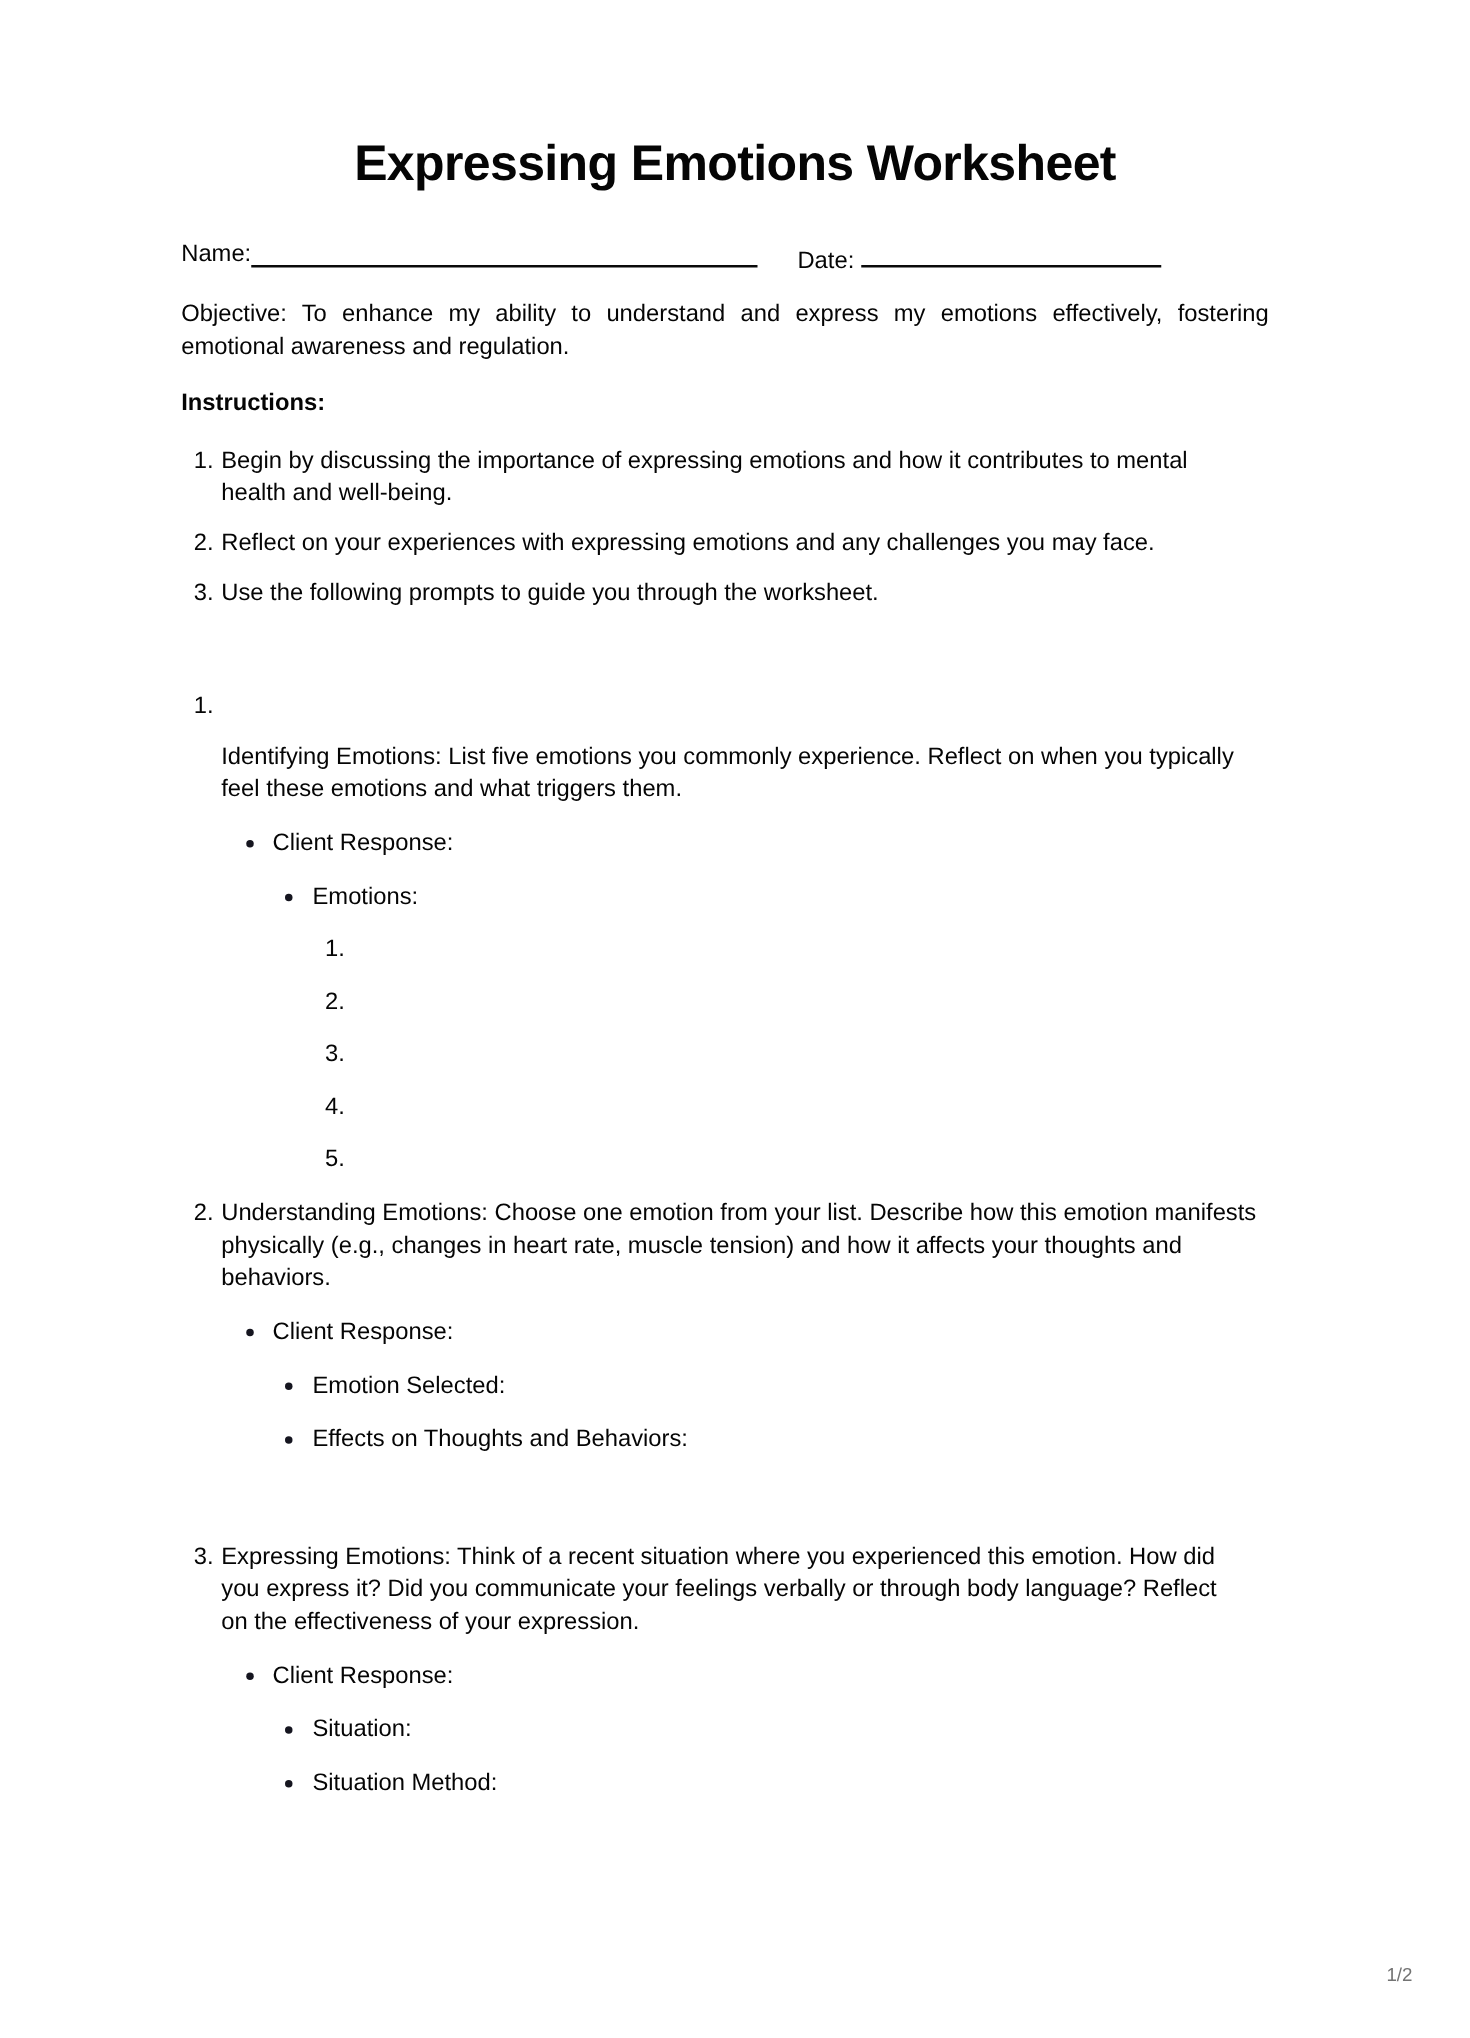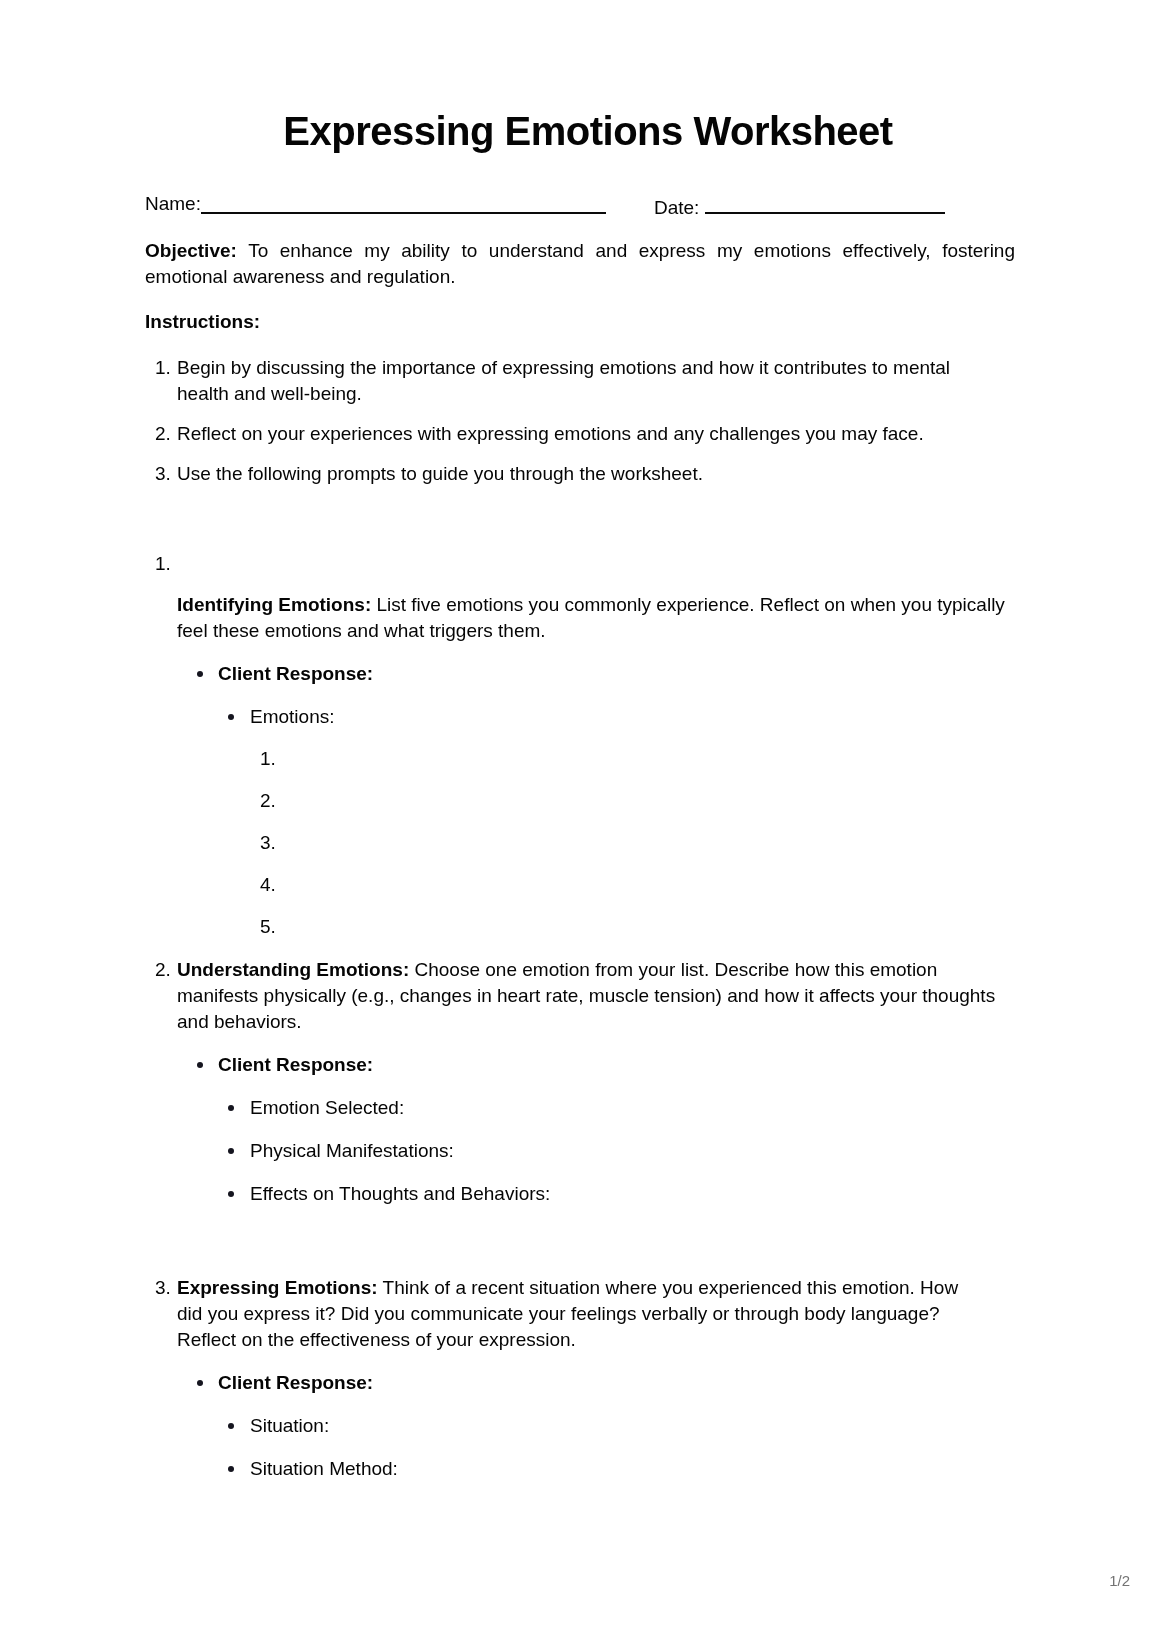--- a/index.html
+++ b/index.html
@@ -21,34 +21,34 @@
     overflow: hidden;
   }
   .title {
     margin: 16px;
     font-size: 40px;
     line-height: 44px;
     font-weight: bold;
     text-align: center;
     letter-spacing: -0.5px;
   }
-  .b { font-weight: bold; }
+  .b { font-weight: normal; }
 
   .field-row {
     display: flex;
     align-items: flex-start;
     margin-top: 38px;
   }
   .blank-line {
     display: inline-block;
     border-bottom: 2px solid #0a0a0a;
     height: 21px;
   }
   .name-line { width: 405px; }
-  .date-group { margin-left: 48px; }
+  .date-group { margin-left: 32px; }
   .date-line { width: 240px; }
 
   .objective {
     margin-top: 17px;
     max-width: 870px;
     text-align: justify;
   }
   .instructions-heading {
     margin-top: 14px;
     font-weight: bold;
@@ -172,24 +172,20 @@
       <div class="bullet-row cr-row">
         <span class="dot"></span>
         <span class="b">Client Response:</span>
       </div>
       <div class="bullet-row sub-row">
         <span class="dot"></span>
         <span>Emotion Selected:</span>
       </div>
       <div class="bullet-row sub-row">
         <span class="dot"></span>
-        <span>Physical Manifestations:</span>
-      </div>
-      <div class="bullet-row sub-row">
-        <span class="dot"></span>
         <span>Effects on Thoughts and Behaviors:</span>
       </div>
     </div>
 
     <div class="prompt prompt-3">
       <div class="prompt-head">
         <span class="num">3.</span>
         <span class="txt"><span class="b">Expressing Emotions:</span> <span>Think of a recent situation where you experienced this emotion. How did you express it? Did you communicate your feelings verbally or through body language? Reflect on the effectiveness of your expression.</span></span>
       </div>
       <div class="bullet-row cr-row">

